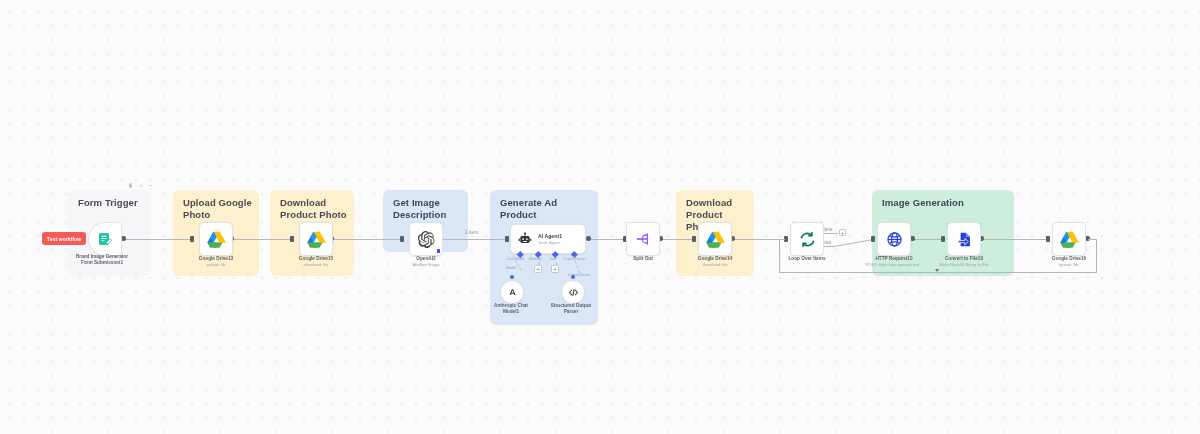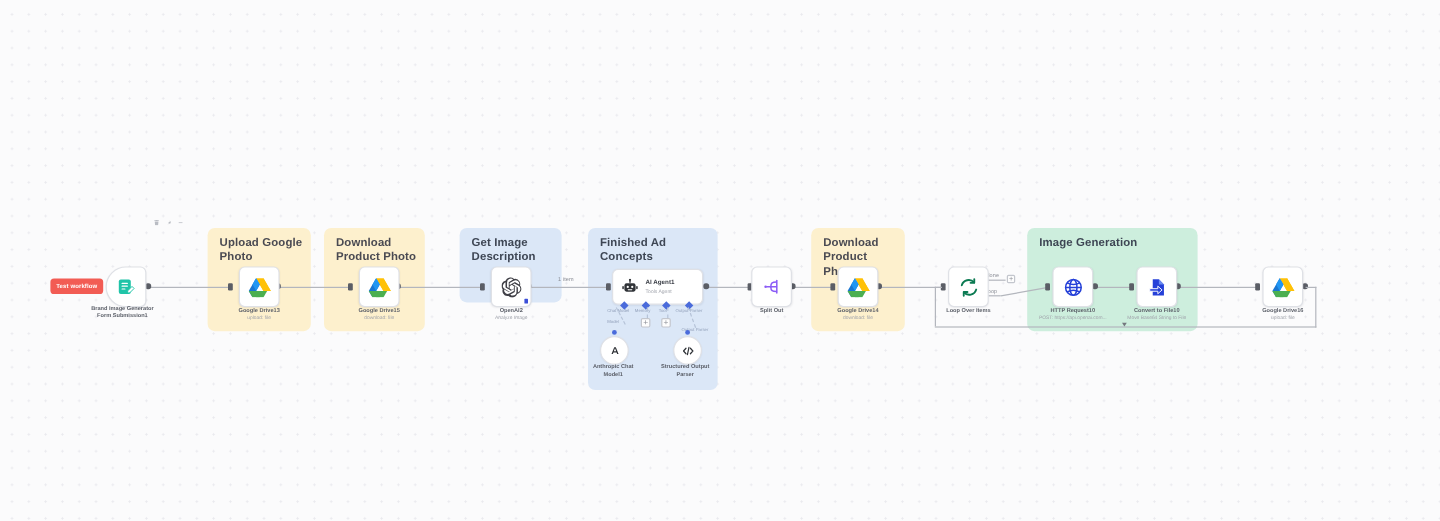--- a/index.html
+++ b/index.html
@@ -33,21 +33,21 @@
     letter-spacing: 0.1px;
     line-height: 12px;
     width: calc(100% - 16px);
   }
   .zone.plain  { background: #f6f6f8; }
   .zone.plain .zone-title  { color: #4a4a52; }
   .zone.amber  { background: #fdf0cd; }
   .zone.amber .zone-title  { color: #4a4a52; }
   .zone.blue   { background: #dbe7f7; }
   .zone.blue .zone-title   { color: #3e4654; }
-  .zone.green  { background: #cdeedd; }
+  .zone.green  { background: #cdeedd; margin-left: 16px; }
   .zone.green .zone-title  { color: #3e4654; }
 
   
   .wire {
     position: absolute;
     height: 1.2px;
     background: #b3b6bd;
   }
   .wire-v {
     position: absolute;
@@ -216,31 +216,34 @@
   .mini-toolbar span {
     display: block;
     color: #b9bcc3;
   }
 </style>
 </head>
 <body>
 
 <div id="canvas">
 
+  <div class="zone plain" style="left:68px;  top:190px; width:83px;  height:86px;">
+    <div class="zone-title">Form Trigger</div>
+  </div>
   <div class="zone amber" style="left:173px; top:190px; width:86px;  height:86px;">
     <div class="zone-title">Upload Google Photo</div>
   </div>
   <div class="zone amber" style="left:270px; top:190px; width:84px;  height:86px;">
     <div class="zone-title">Download Product Photo</div>
   </div>
   <div class="zone blue" style="left:383px; top:190px; width:85px;  height:62px;">
     <div class="zone-title">Get Image Description</div>
   </div>
   <div class="zone blue" style="left:490px; top:190px; width:108px; height:135px;">
-    <div class="zone-title">Finished Ad Concepts</div>
+    <div class="zone-title">Generate Ad Product</div>
   </div>
   <div class="zone amber" style="left:676px; top:190px; width:78px;  height:86px;">
     <div class="zone-title">Download Product Photo</div>
   </div>
   <div class="zone green" style="left:856px; top:190px; width:142px; height:86px;">
     <div class="zone-title">Image Generation</div>
   </div>
 
   <div class="mini-toolbar" style="left:128px; top:183px;">
     <span>

